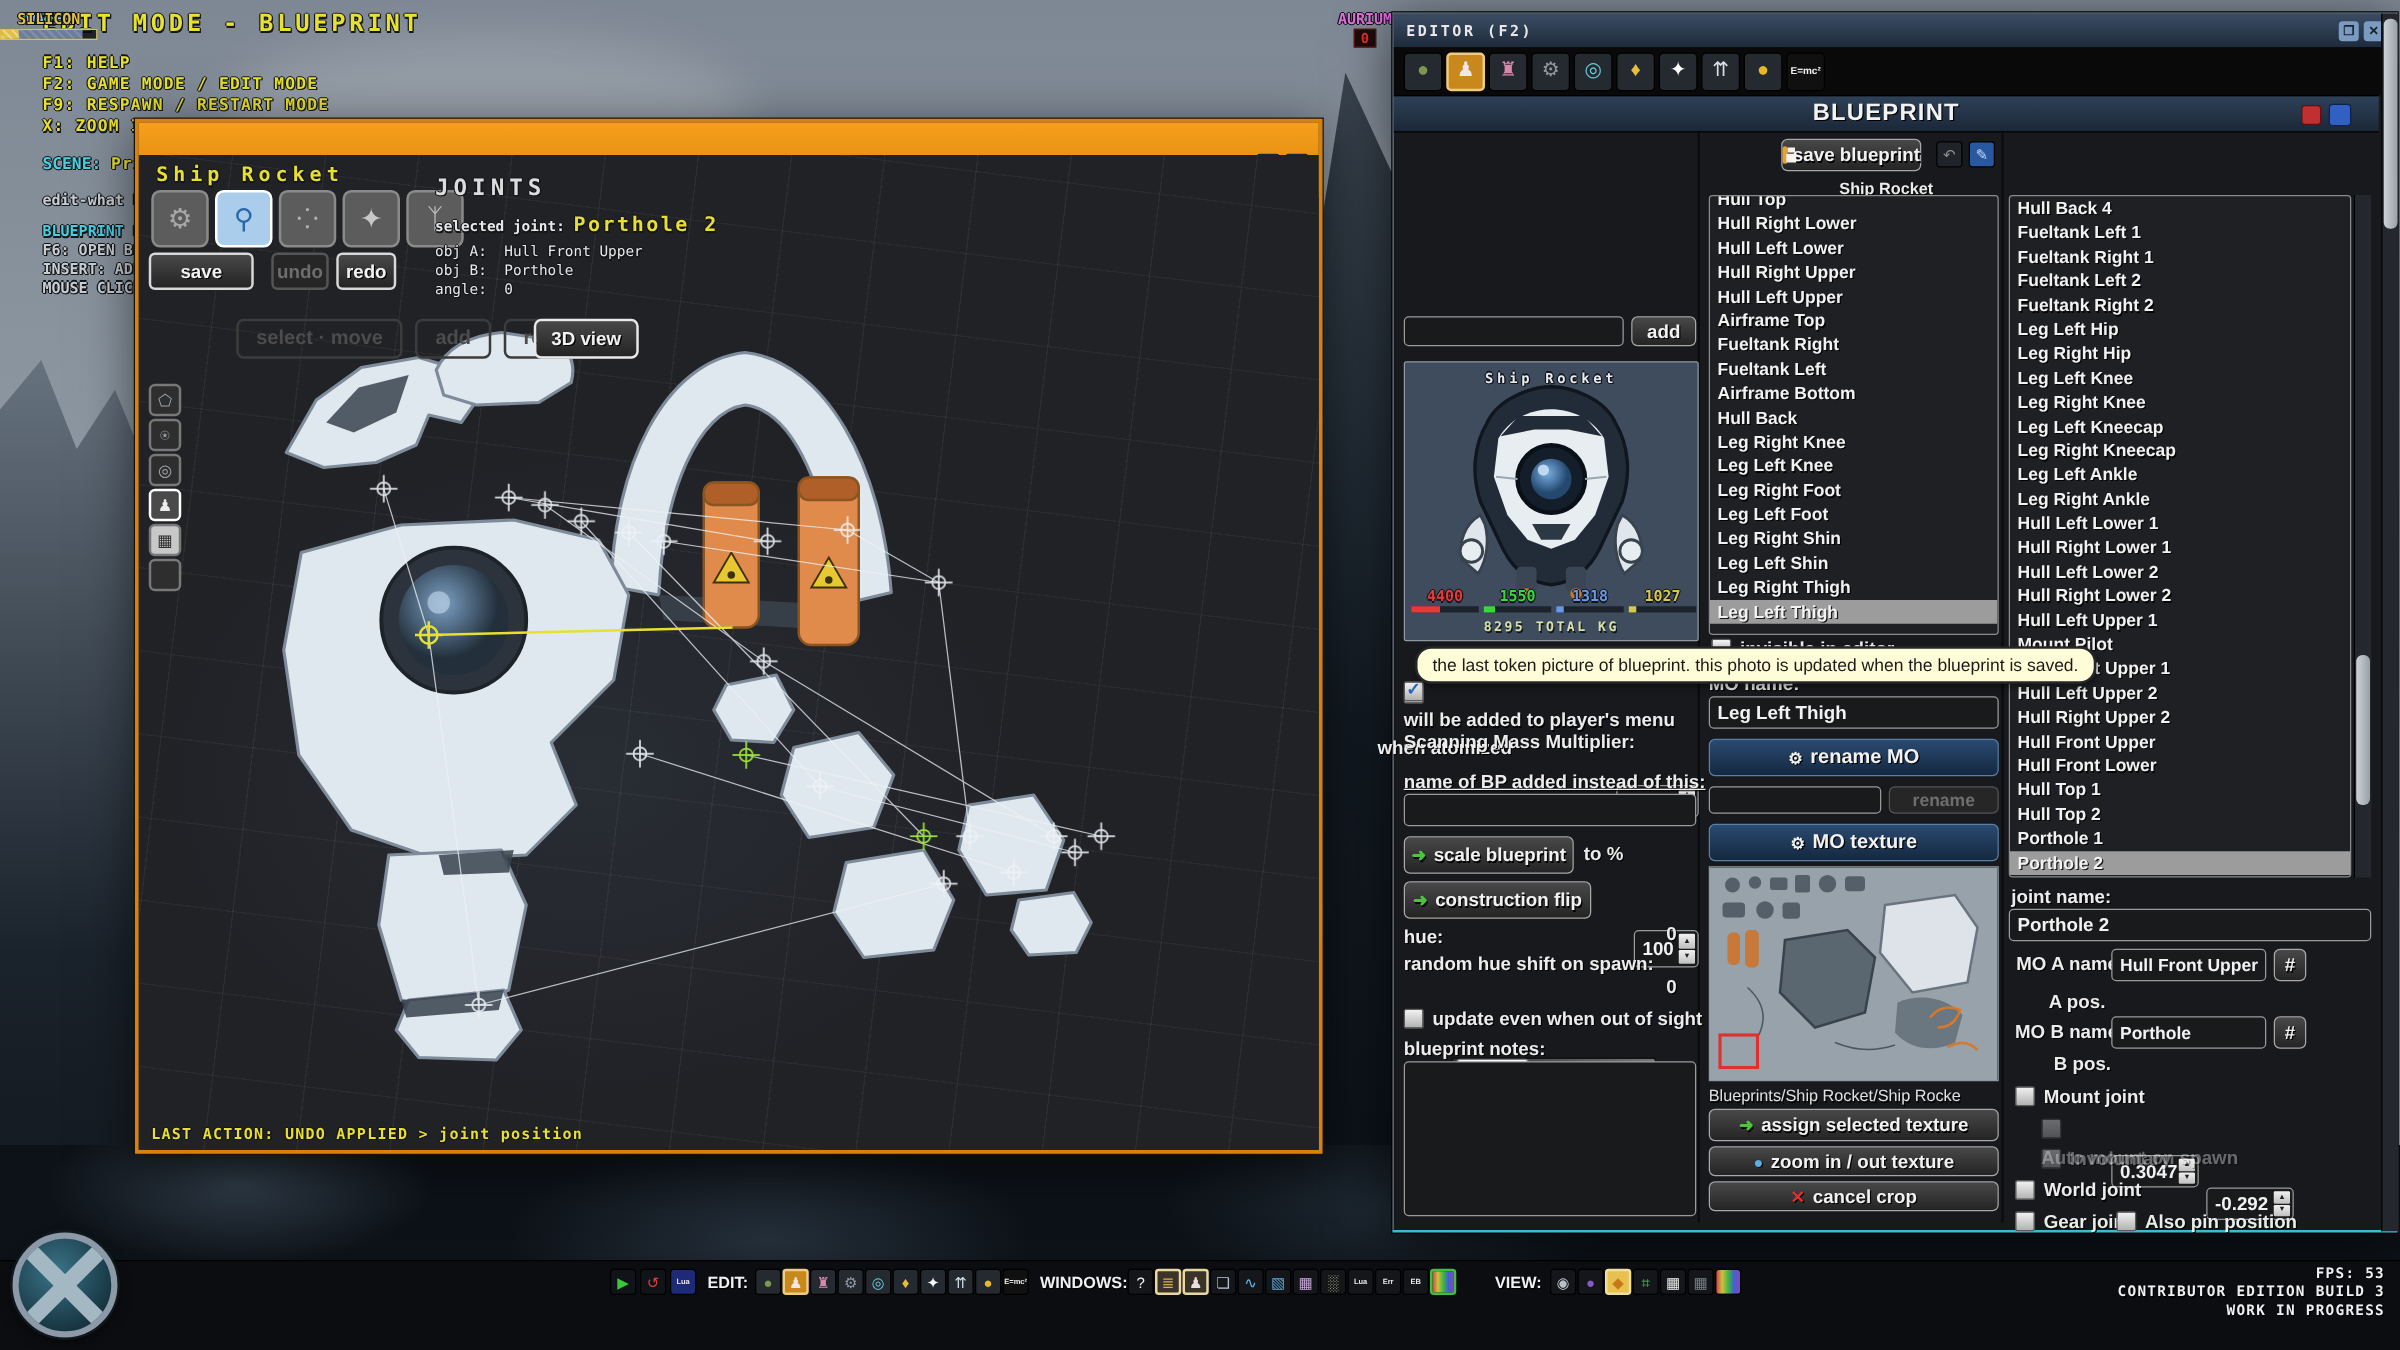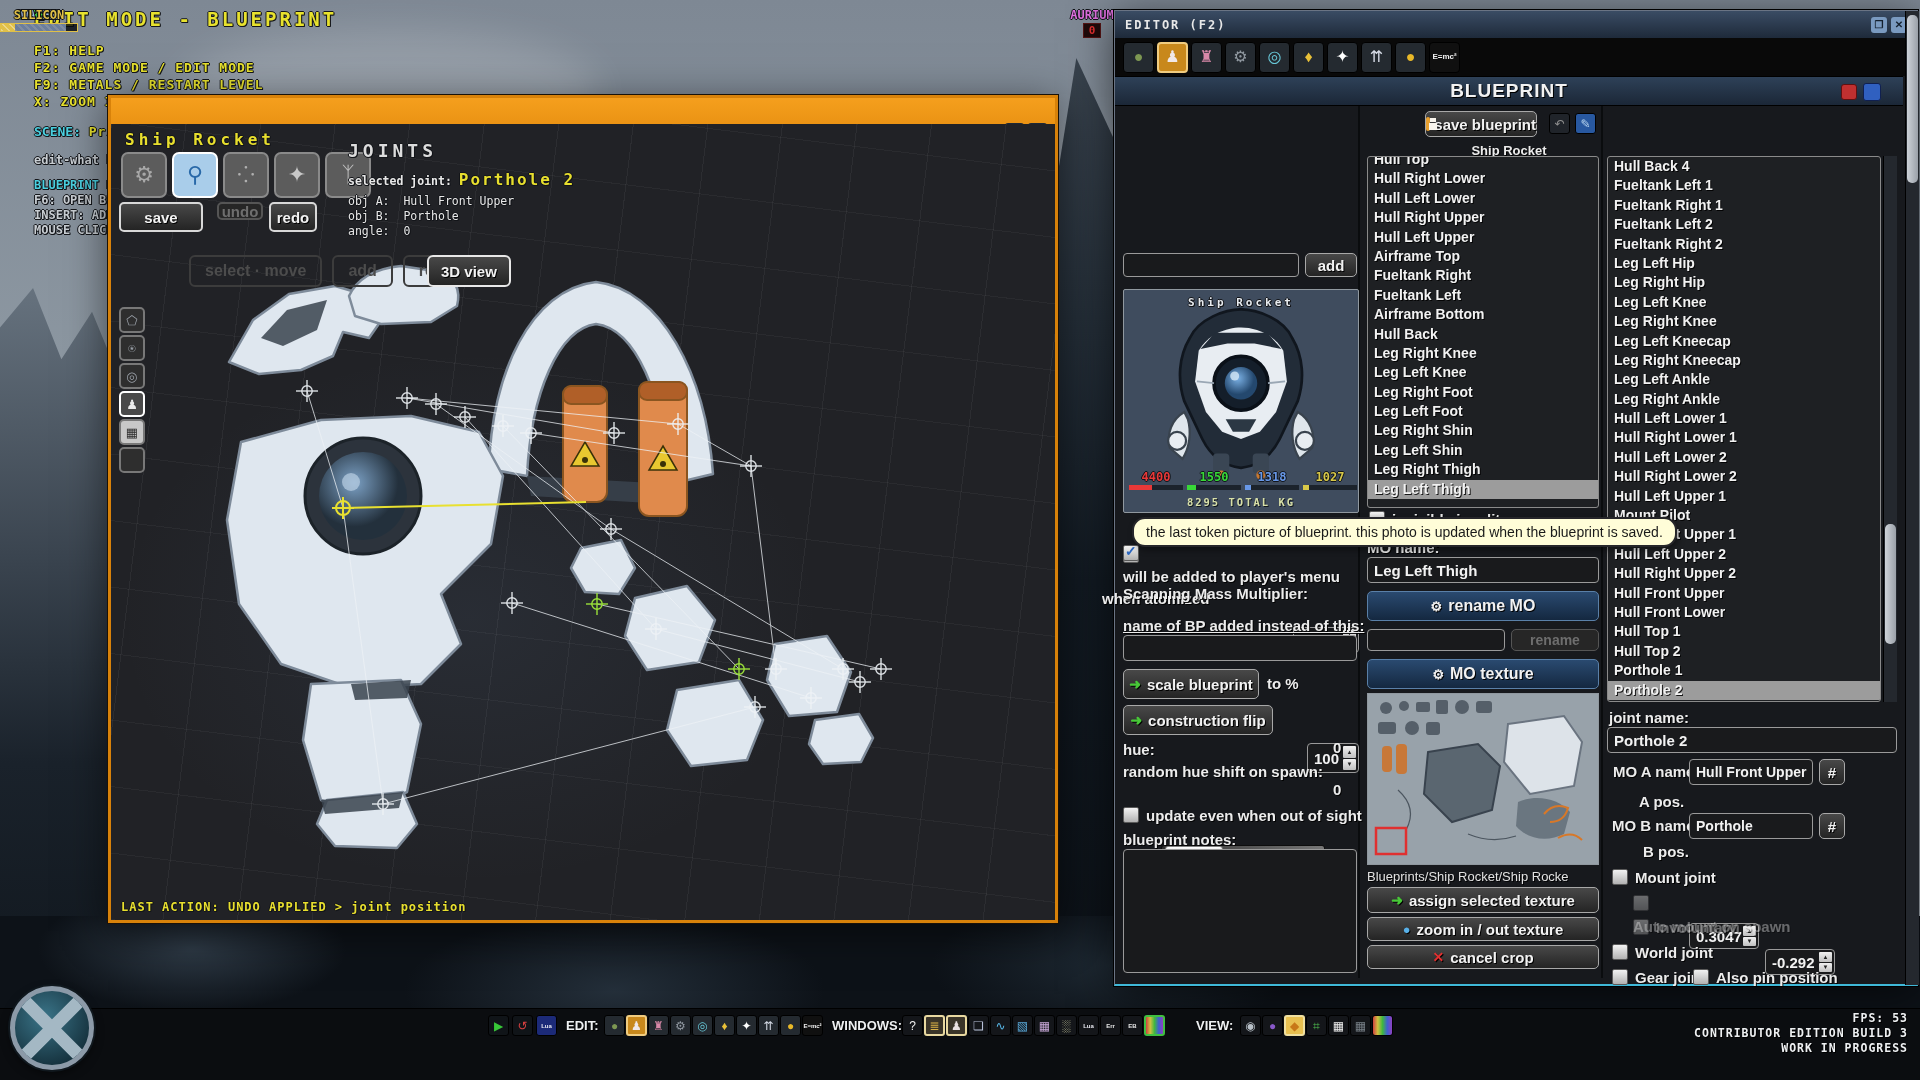--- a/index.html
+++ b/index.html
@@ -128,21 +128,21 @@
   <div id="rock-bottom"></div>
 </div>
 
 <div class="abs" style="left:34px;top:8px;z-index:3;">
   <div class="hudline mono px-sh" style="font-size:19px;letter-spacing:3px;">EDIT MODE - BLUEPRINT</div>
   <div style="height:12px;"></div>
   <div>
 
   <div class="hudline mono px-sh" style="font-size:13px;line-height:17px;">F1: HELP</div>
       <div class="hudline mono px-sh" style="font-size:13px;line-height:17px;">F2: GAME MODE / EDIT MODE</div>
-      <div class="hudline mono px-sh" style="font-size:13px;line-height:17px;">F9: METALS / RESTART LEVEL</div>
+      <div class="hudline mono px-sh" style="font-size:13px;line-height:17px;">F9: RESPAWN / RESTART MODE</div>
       <div class="hudline mono px-sh" style="font-size:13px;line-height:17px;">X: ZOOM IN AND OUT OF MAP</div>
     </div>
   <div style="height:14px;"></div>
   <div class="mono px-sh" style="font-size:13px;font-weight:bold;">
     <span class="hud-cyan">SCENE:</span>
     <span class="hudline">Prim</span>
   </div>
   <div style="height:14px;"></div>
   <div class="mono px-sh hud-gray" style="font-size:12px;font-weight:bold;line-height:15px;">edit-what ke</div>
   <div style="height:10px;"></div>
@@ -304,21 +304,21 @@
     <div class="abs" style="left:10px;top:28px;display:flex;gap:5px;">
 
     <span class="tbi bpt" style="--c: #a8a8a8; --bg: #5c5c5c;">⚙</span>
         <span class="tbi bpt sel" style="--c: #2868a8; --bg: #a9cdea; --bd: #ffffff;">⚲</span>
         <span class="tbi bpt" style="--c: #b0b0b0; --bg: #5c5c5c;">⁘</span>
         <span class="tbi bpt" style="--c: #c8c8c8; --bg: #5c5c5c;">✦</span>
         <span class="tbi bpt" style="--c: #c0c0c0; --bg: #5c5c5c;">ᛉ</span>
       </div>
 
     <div class="abs btn" style="left:8px;top:78px;width:84px;height:30px;border-width:2px;border-color:#d8d8d8;">save</div>
-    <div class="abs btn disabled" style="left:106px;top:78px;width:46px;height:18px;border-width:2px;">undo</div>
+    <div class="abs btn disabled" style="left:106px;top:78px;width:46px;height:30px;border-width:2px;">undo</div>
     <div class="abs btn" style="left:158px;top:78px;width:48px;height:30px;border-width:2px;border-color:#d8d8d8;">redo</div>
 
     <div class="abs mono px-sh" style="left:237px;top:16px;font-size:18px;font-weight:bold;letter-spacing:4px;color:#dcdcdc;">JOINTS</div>
     <div class="abs mono px-sh" style="left:237px;top:46px;font-size:11.5px;font-weight:bold;color:#e8e8e8;">
       <span>selected joint:</span>
       <span style="font-size:16px;letter-spacing:2px;color:#e8df2e;">Porthole 2</span>
     </div>
     <div class="abs mono px-sh" style="left:237px;top:70px;font-size:11.5px;font-weight:normal;color:#e8e8e8;line-height:15px;">
       <div><span>obj A:</span>&nbsp;&nbsp;<span>Hull Front Upper</span></div>
       <div><span>obj B:</span>&nbsp;&nbsp;<span>Porthole</span></div>

